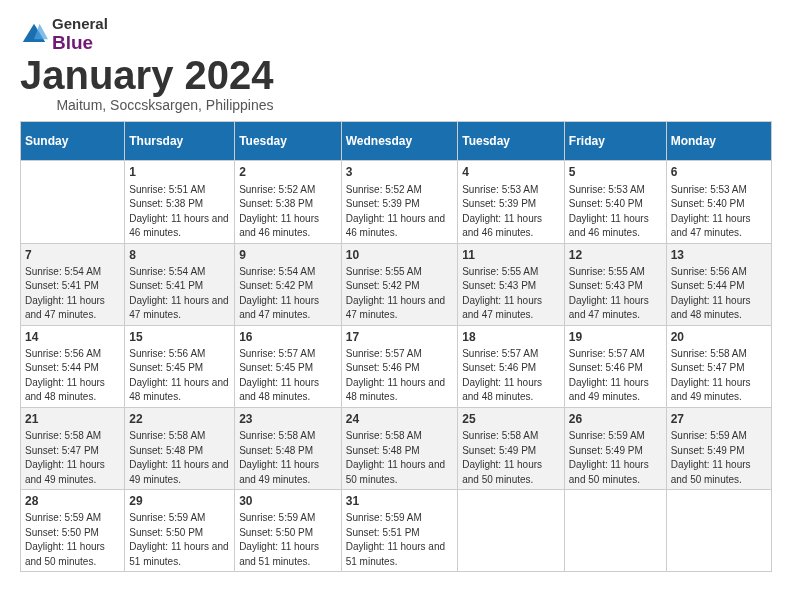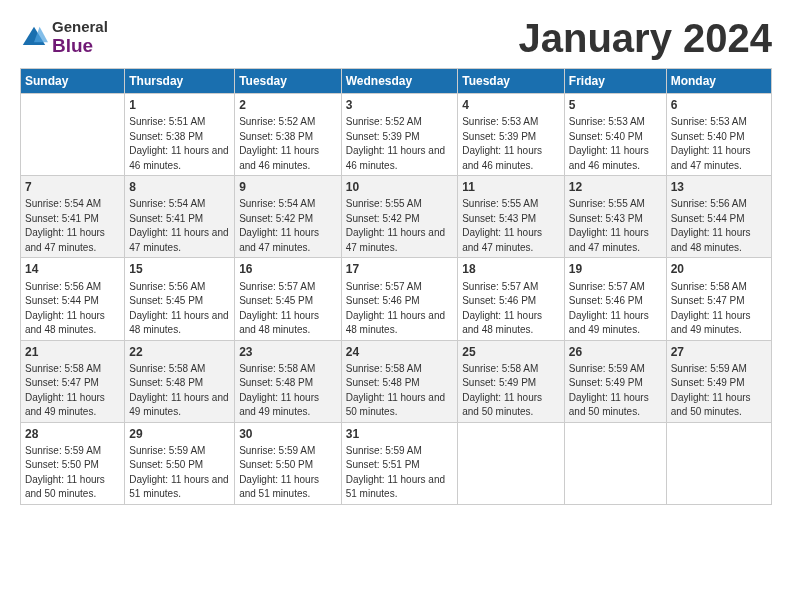--- a/index.html
+++ b/index.html
@@ -10,22 +10,23 @@
       height: 612px;
       overflow: hidden;
     }
     .page {
       width: 792px;
       padding: 16px 20px 10px 20px;
     }
     .header-row {
       display: flex;
       justify-content: space-between;
-      align-items: center;
+      align-items: flex-start;
       margin-bottom: 8px;
+      flex-direction: column;
     }
     .logo {
       display: flex;
       align-items: center;
       gap: 0px;
     }
     .logo-text {
       display: flex;
       flex-direction: column;
       line-height: 1.1;
@@ -59,21 +60,21 @@
       color: #555;
     }
     table {
       width: 100%;
       border-collapse: collapse;
       font-size: 10.5px;
     }
     thead tr th {
       background-color: #1a6faf;
       color: #fff;
-      padding: 5px 4px;
+      padding: 12px 4px;
       text-align: left;
       font-size: 12px;
       border: 1px solid #ccc;
     }
     tbody tr td {
       border: 1px solid #ccc;
       padding: 3px 4px;
       vertical-align: top;
       color: #333;
       line-height: 1.35;
@@ -105,20 +106,21 @@
         <polygon points="20,4 36,30 4,30" fill="#1a6faf"></polygon>
         <polygon points="28,4 40,26 20,26" fill="#4fa3e0" opacity="0.7"></polygon>
       </svg>
       <div class="logo-text">
         <span class="logo-general">General</span>
         <span class="logo-blue">Blue</span>
       </div>
     </div>
     <div class="title-block">
       <div class="main-title">January 2024</div>
+      <div class="subtitle">Maitum, Soccsksargen, Philippines</div>
     </div>
   </div>
 
   <table>
     <thead>
       <tr>
         <th>Sunday</th>
         <th>Thursday</th>
         <th>Tuesday</th>
         <th>Wednesday</th>

